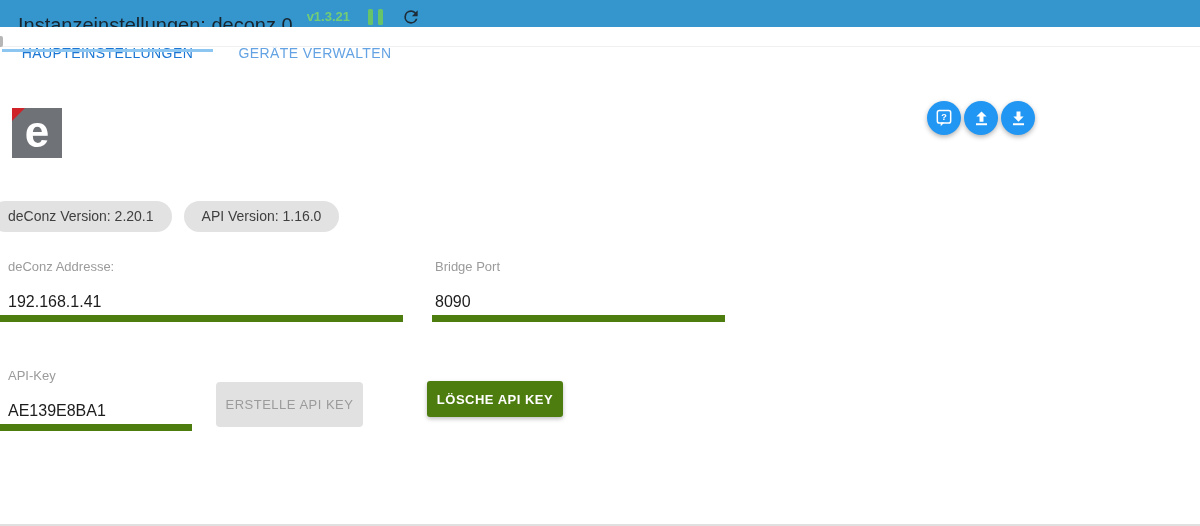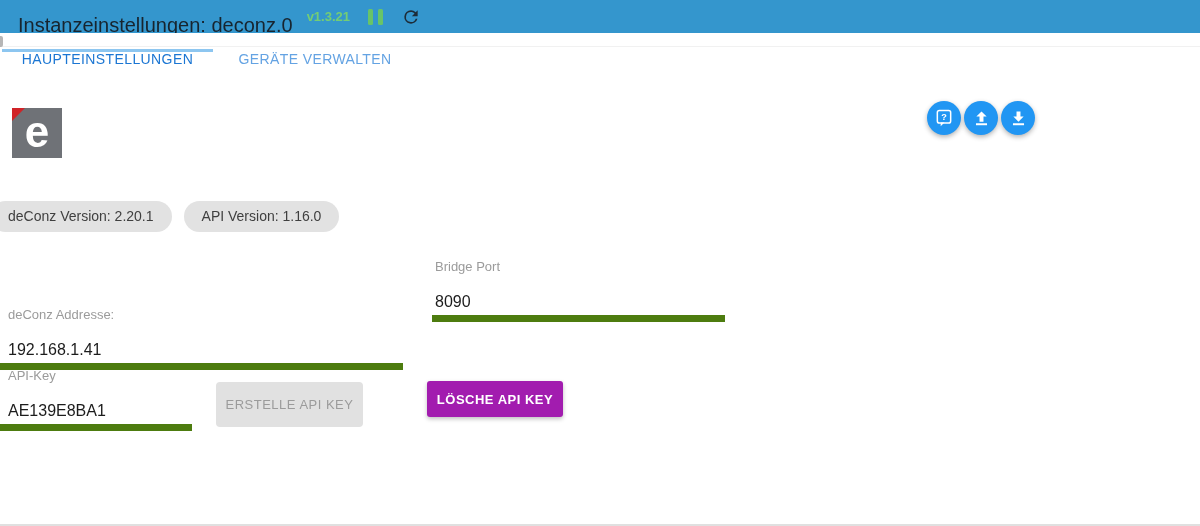--- a/index.html
+++ b/index.html
@@ -32,21 +32,21 @@
   .pause-icon { margin-left: 18px; display: flex; gap: 5px; cursor: pointer; }
   .pause-icon .bar { width: 5px; height: 16px; background: #68c468; border-radius: 1.5px; }
   .refresh-btn {
     margin-left: 17px; width: 22px; height: 22px;
     display: flex; align-items: center; justify-content: center; cursor: pointer;
     background: none; border: none; padding: 0;
   }
 
   
   .tabbar {
-    position: absolute; top: 33px; left: 0; width: 1200px; height: 52px;
+    position: absolute; top: 27px; left: 0; width: 1200px; height: 52px;
     background: #ffffff;
     display: flex; padding-left: 2px;
   }
   .tab {
     height: 52px; line-height: 52px; text-align: center;
     font-size: 14px; letter-spacing: 0.4px; cursor: pointer;
     color: #64a3e3; background: none; border: none; font-family: inherit;
     white-space: nowrap;
   }
   .tab.t1 { width: 211px; color: #1b76d3; }
@@ -103,42 +103,42 @@
   
   .field { position: absolute; }
   .field-label { font-size: 13px; color: #9b9b9b; display: block; }
   .field-input {
     display: block; border: none; outline: none; background: transparent;
     border-bottom: 7px solid #4d7c0f;
     font-family: inherit; font-size: 16px; color: #1c1c1c;
     height: 34px; margin-top: 14px; padding: 0;
   }
   .field-address { left: 0; top: 259px; width: 403px; }
-  .field-address .field-label { padding-left: 8px; margin-top: 48px; }
+  .field-address .field-label { padding-left: 8px; }
   .field-address .field-input { width: 403px; padding-left: 8px; }
   .field-port { left: 432px; top: 259px; width: 293px; }
   .field-port .field-label { padding-left: 3px; }
   .field-port .field-input { width: 293px; padding-left: 3px; }
   .field-apikey { left: 0; top: 368px; width: 192px; }
   .field-apikey .field-label { padding-left: 8px; }
   .field-apikey .field-input { width: 192px; padding-left: 8px; }
 
   
   .btn {
     position: absolute; border: none; border-radius: 3px;
     font-family: inherit; font-size: 13px; font-weight: 700;
     letter-spacing: 0.5px; white-space: nowrap;
   }
   .btn-create {
     left: 216px; top: 382px; width: 147px; height: 45px;
     background: #e1e1e1; color: #9b9b9b; font-weight: 400; border-radius: 4px;
   }
   .btn-delete {
     left: 427px; top: 381px; width: 136px; height: 36px;
-    background: #a21caf; color: #ffffff; cursor: pointer;
+    background: #4d7c0f; color: #ffffff; cursor: pointer;
     box-shadow: 0 2px 4px rgba(0,0,0,0.25);
   }
 
   .bottom-edge {
     position: absolute; left: 0; bottom: 0; width: 1200px; height: 2px;
     background: #e0e0e0;
   }
 </style>
 </head>
 <body>

